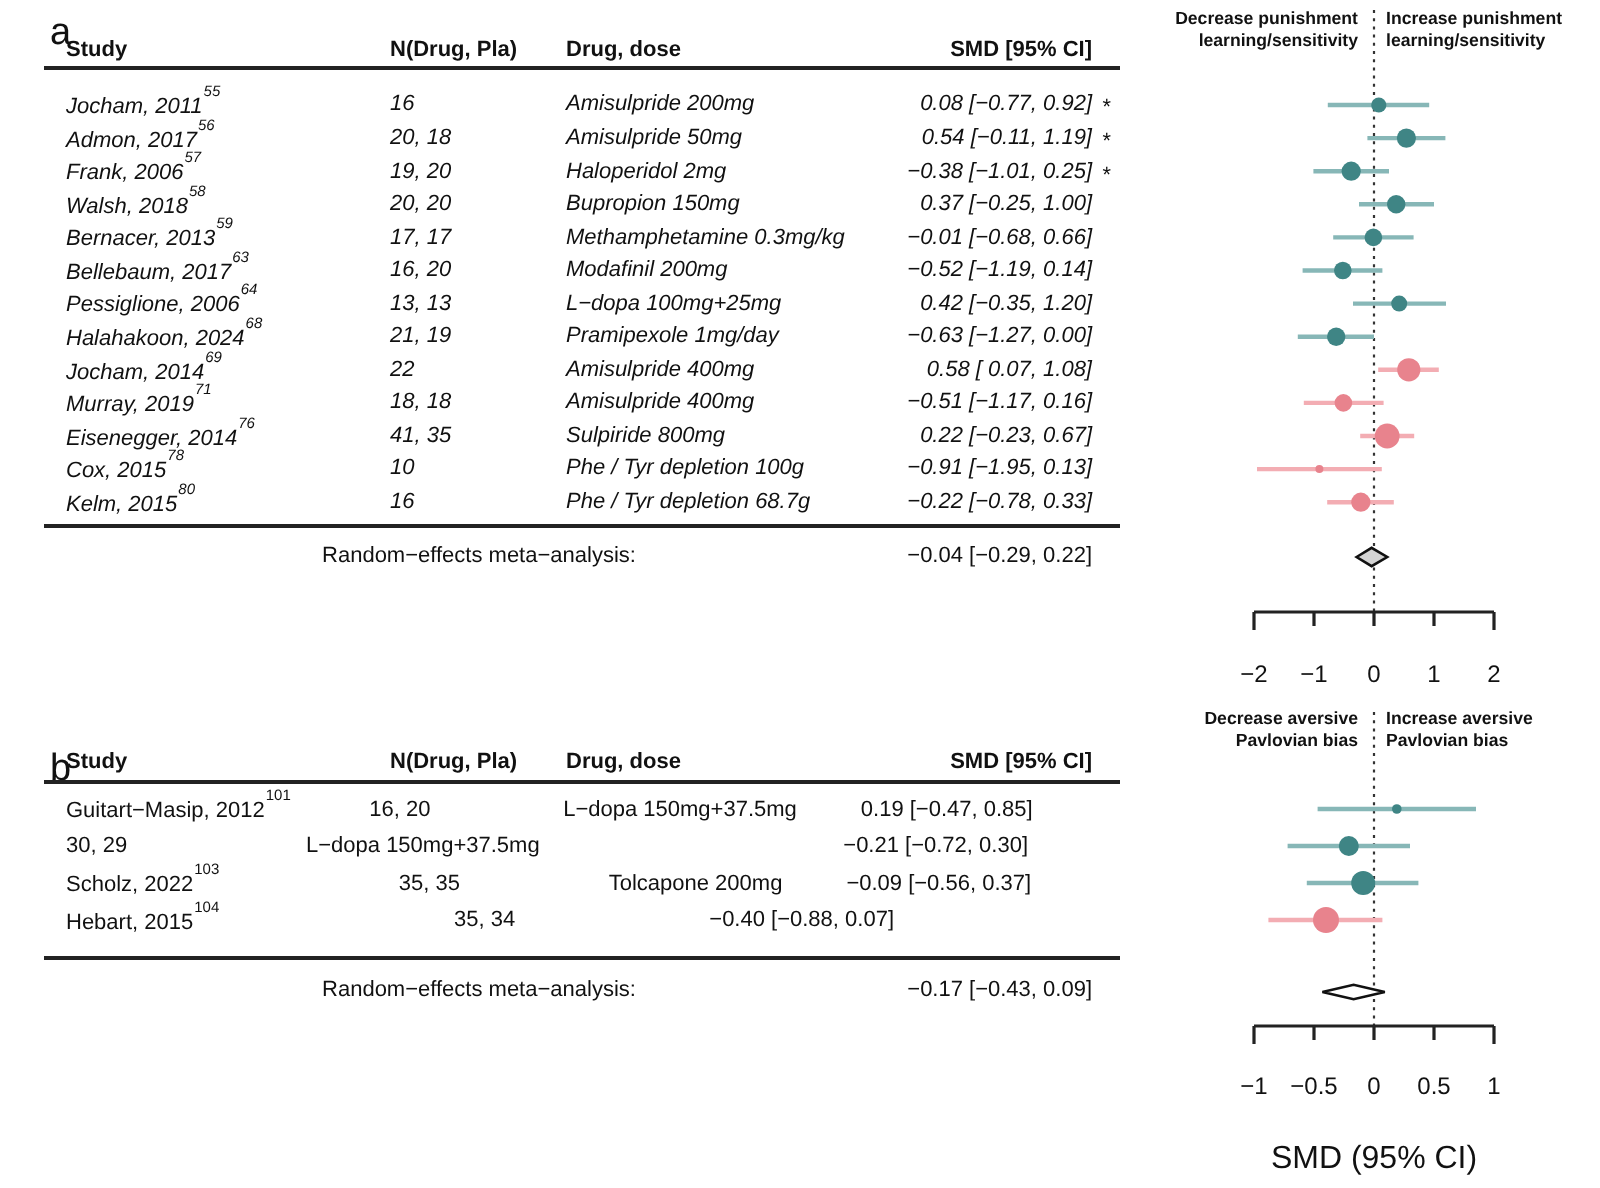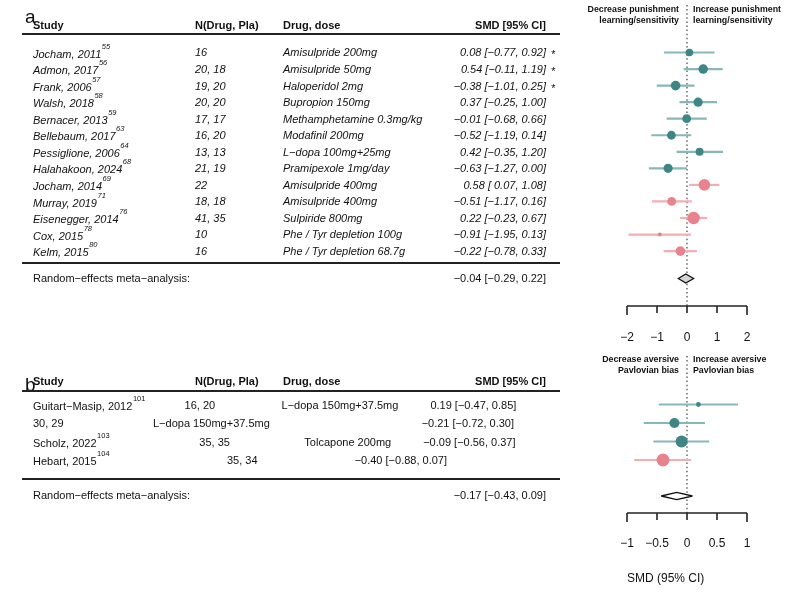--- a/index.html
+++ b/index.html
@@ -16,32 +16,32 @@
   .thead { font-weight:bold; }
   .tbody { position:absolute; left:33px; width:522px; }
   .tbody .trow { position:static; }
   .row-a { height:16.55px; display:flex; align-items:center; font-size:11px; }
   .row-b { height:18.5px; display:flex; align-items:center; font-size:11px;gap:32px; }
   .c-study { width:162px; white-space:nowrap; }
   .c-n     { width:88px;  white-space:nowrap; }
   .c-drug  { flex:1;      white-space:nowrap; }
   .c-smd   { width:100px; text-align:right; white-space:pre; }
   .c-ast   { width:9px; text-align:right; position:relative; top:2px; }
-  .c-label { flex:1; }
+  .c-label { flex:1;text-align:center; }
   sup.ref  { font-size:7.5px; position:relative; top:-4px; margin-left:0.5px; }
   .hline   { position:absolute; left:22px; width:538px; height:2px; background:#222; }
   .plot-head {
     position:absolute; font-size:8.8px; font-weight:bold; line-height:10.8px;
     white-space:pre-line; color:#111;
   }
   .plot-head.left  { left:565px; width:114px; text-align:right; }
   .plot-head.right { left:693px; width:112px; text-align:left; }
   svg.plot { position:absolute; left:560px; }
   svg.plot text { font-family:"Liberation Sans","DejaVu Sans",sans-serif; fill:#111; }
-  .xlabel { position:absolute; left:627px; width:120px; text-align:left; font-size:12px; }
+  .xlabel { position:absolute; left:627px; width:120px; text-align:center; font-size:16px; }
 </style>
 </head>
 <body>
 
 <div id="canvas">
 
   <div class="panel-letter" style="top:6px;">a</div>
 
   <div class="thead" style="top:17px;">
     <div class="c-study">Study</div>

